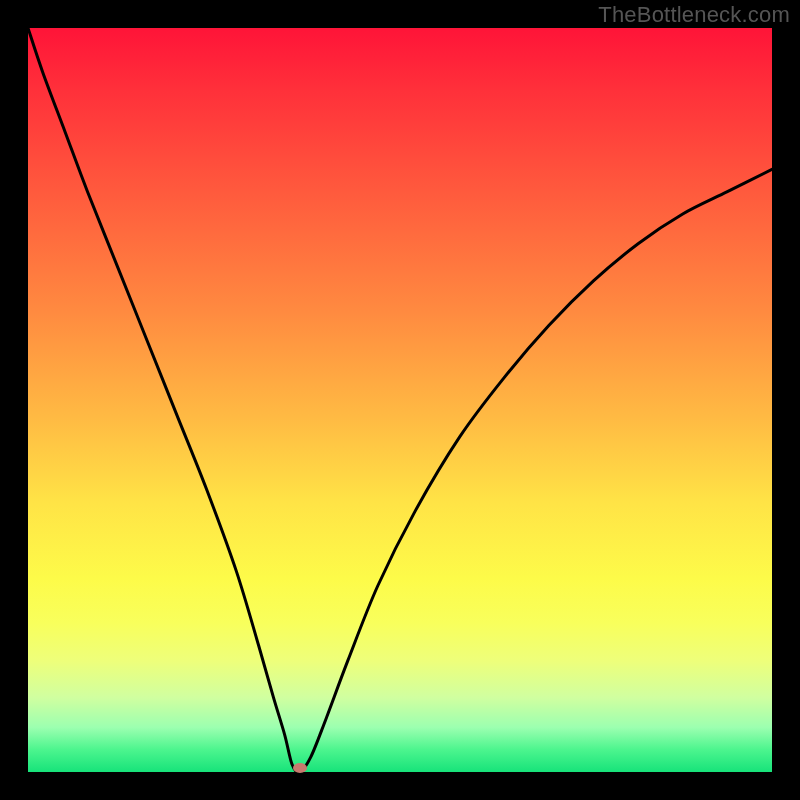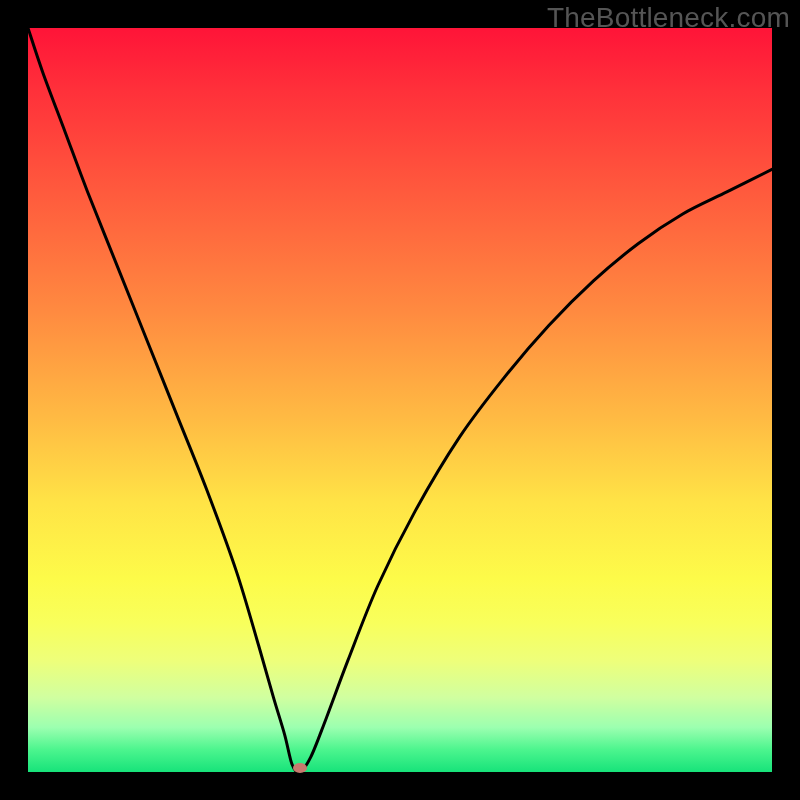--- a/index.html
+++ b/index.html
@@ -15,21 +15,21 @@
     position: relative;
     width: 800px;
     height: 800px;
     background: #000;
   }
   .watermark {
     position: absolute;
     top: 2px;
     right: 10px;
     color: #555;
-    font-size: 28px;
+    font-size: 22px;
     font-weight: 400;
     letter-spacing: 0.2px;
     z-index: 5;
   }
   .plot-area {
     position: absolute;
     left: 28px;
     top: 28px;
     width: 744px;
     height: 744px;

